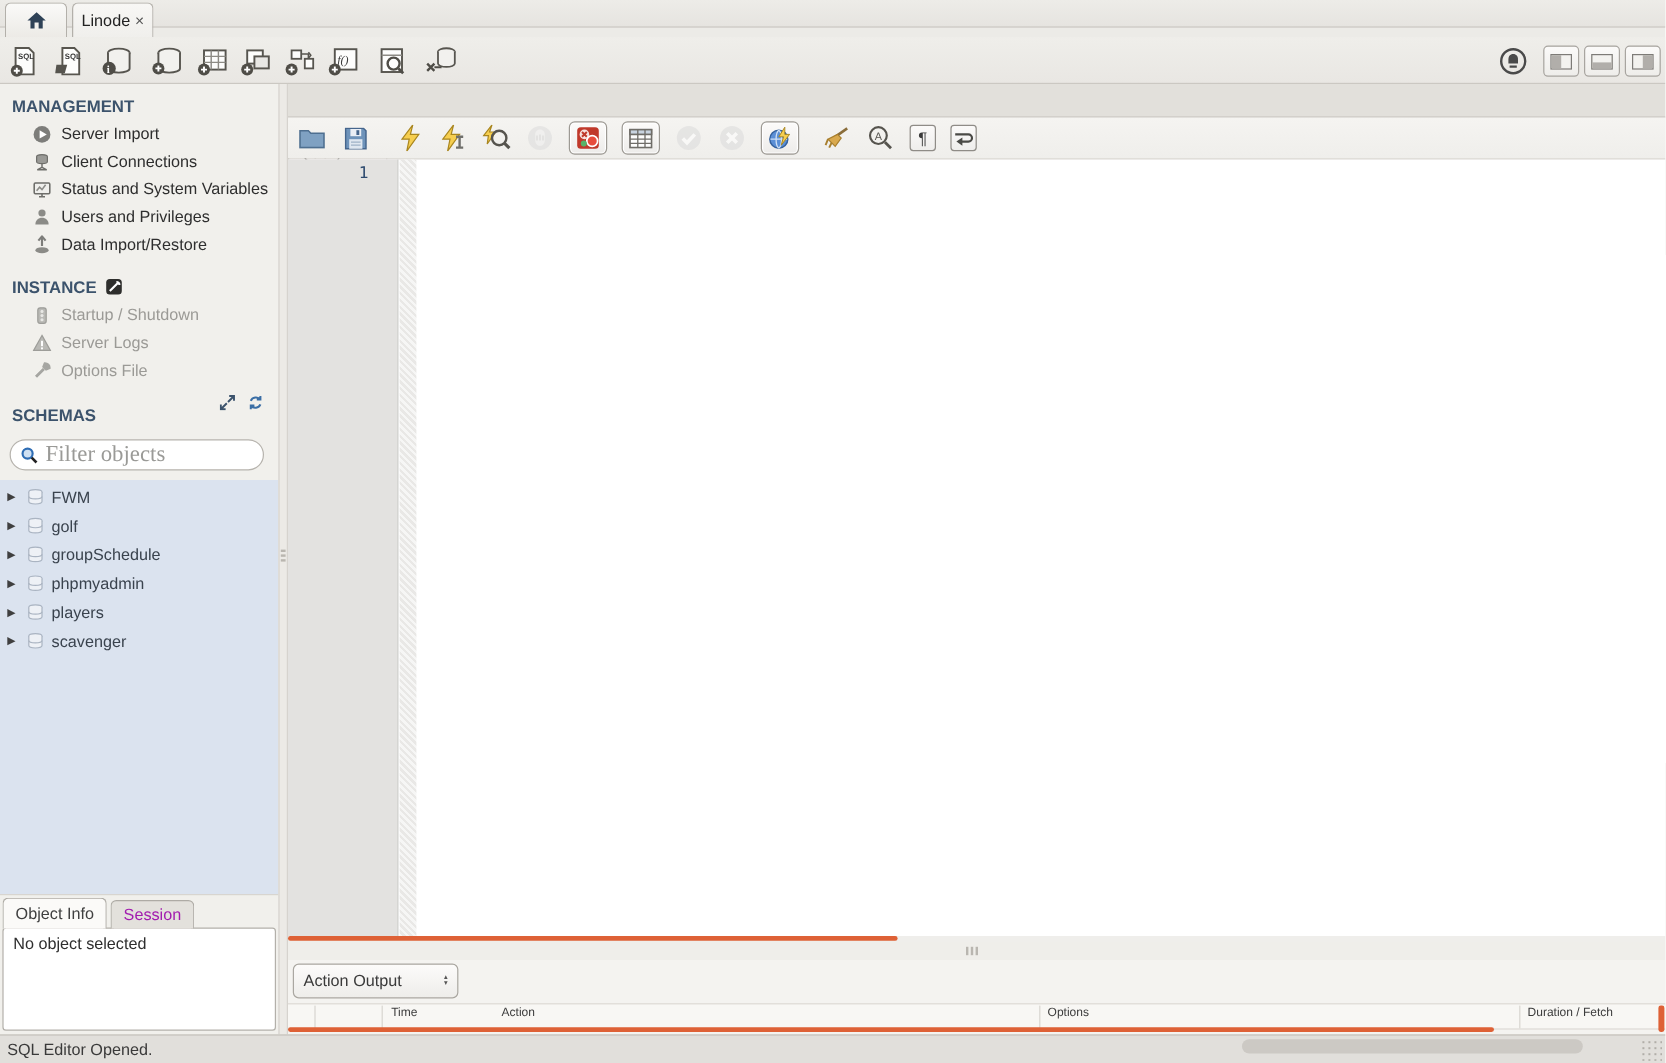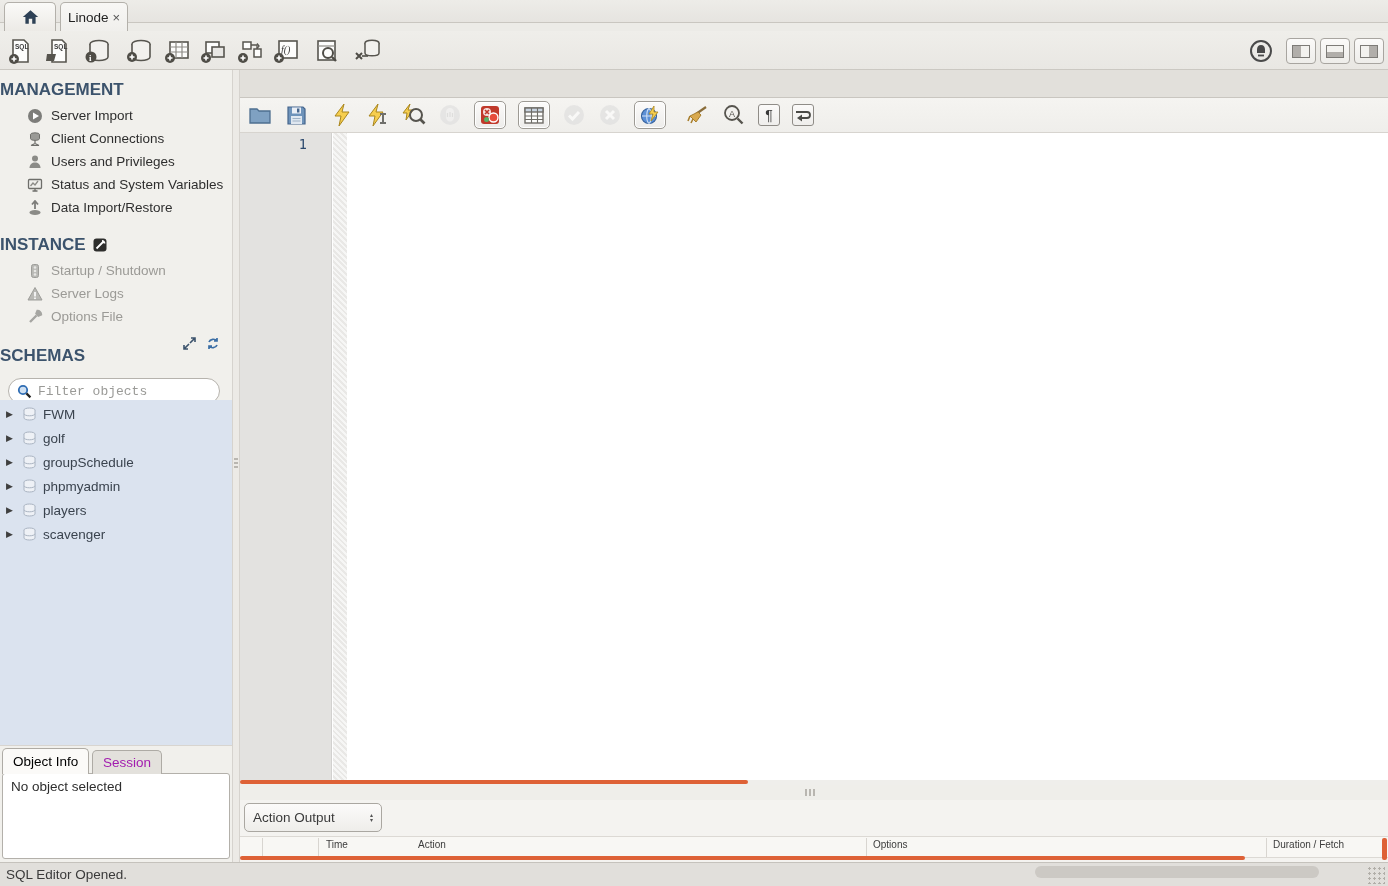--- a/index.html
+++ b/index.html
@@ -18,41 +18,41 @@
   .panel-btn { position:absolute; top:7px; width:30px; height:26px; background:linear-gradient(#fbfaf9,#eeedea); border:1px solid #a8a5a0; border-radius:4px; display:flex; align-items:center; justify-content:center; }
   .mini-pane { width:18px; height:13px; border:1px solid #7d7b77; background:#f3f2ef; position:relative; }
   .mini-pane > i { position:absolute; background:#b1aeaa; display:block; }
 
   
   .sidebar { position:absolute; left:0; top:70px; width:232px; height:675px; background:#f1f0ec; overflow:hidden; }
   .v-splitter { position:absolute; left:232px; top:70px; width:8px; height:792px; background:#eceae6; border-left:1px solid #d6d3ce; border-right:1px solid #d6d3ce; }
   .v-grip { position:absolute; left:1px; top:388px; width:4px; height:14px; display:flex; flex-direction:column; gap:2px; }
   .v-grip i { height:2px; background:#b9b6b0; }
 
-  .section-hdr { font-weight:bold; font-size:17px; color:#3c536c; padding:10px 0 4px 0; display:flex; align-items:center; gap:6px; }
+  .section-hdr { font-weight:bold; font-size:14px; color:#3c536c; padding:10px 0 4px 10px; display:flex; align-items:center; gap:6px; }
   .side-item { display:flex; align-items:center; gap:8px; height:23px; padding-left:26px; font-size:13.5px; color:#2e2e2e; cursor:default; }
   .side-item.disabled { color:#9b9a96; }
   .icon16 { width:17px; height:17px; flex:0 0 17px; display:inline-flex; align-items:center; justify-content:center; }
 
   .schemas-hdr { position:relative; }
   .schemas-actions { position:absolute; right:12px; top:9px; display:flex; gap:10px; }
 
   .filter-box { margin:8px 8px 6px 8px; width:212px; height:26px; background:#fff; border:1px solid #b6b3ad; border-radius:13px; display:flex; align-items:center; padding:0 8px; gap:6px; }
-  .filter-box input { border:none; outline:none; flex:1; font-size:13px; color:#333; background:transparent; font-family:Liberation Mono, monospace; }
+  .filter-box input { border:none; outline:none; flex:1; font-size:19px; color:#333; background:transparent; font-family:Liberation Serif, serif; }
   .filter-box input::placeholder { color:#9a9a97; }
 
   .schema-tree { position:absolute; left:0; top:330px; width:232px; height:345px; background:#dbe3ef; }
   .schema-row { display:flex; align-items:center; height:24px; gap:6px; padding-left:6px; font-size:13.5px; color:#3a434e; }
   .expander { font-size:9px; color:#3f3f3f; width:10px; }
   .db-icon { width:15px; height:14px; }
 
   
   .objinfo-panel { position:absolute; left:0; top:745px; width:232px; height:117px; background:#f1f0ec; border-top:1px solid #d8d5d0; }
   .oi-tab { position:absolute; top:2px; height:24px; display:flex; align-items:center; padding:0 10px; font-size:13.5px; border:1px solid #aeaba5; border-bottom:none; border-radius:5px 5px 0 0; }
-  .oi-tab.active { left:2px; background:#fbfaf8; color:#000000; z-index:2; height:26px; }
+  .oi-tab.active { left:2px; background:#fbfaf8; color:#404040; z-index:2; height:26px; }
   .oi-tab.inactive { left:92px; top:4px; background:#e3e1dc; color:#a21caf; z-index:1; }
   .oi-content { position:absolute; left:2px; top:27px; width:228px; height:86px; background:#fff; border:1px solid #b3b0aa; border-radius:3px; padding:5px 8px; font-size:13.5px; color:#2e2e2e; }
 
   
   .query-tabbar { position:absolute; left:240px; top:70px; width:1148px; height:28px; background:#e2e0db; border-bottom:1px solid #c9c6c0; }
   .query-tab { position:absolute; left:0; top:1px; height:27px; padding:0 8px; background:linear-gradient(#f5f4f1,#efeeea); border:1px solid #b3b0aa; border-bottom:none; border-radius:5px 5px 0 0; display:flex; align-items:center; gap:9px; font-size:13.5px; color:#222;margin-top:42px; }
   .sql-toolbar { position:absolute; left:240px; top:98px; width:1148px; height:35px; background:linear-gradient(#f5f4f1,#efeeeb); border-bottom:1px solid #d7d4cf; display:flex; align-items:center; padding-left:8px; gap:12px; }
   .sql-tb-icon { width:24px; height:24px; display:flex; align-items:center; justify-content:center; }
   .sql-tb-icon.disabled { opacity:.55; filter:grayscale(1); }
   .framed { width:32px; height:28px; background:linear-gradient(#fcfbfa,#edecea); border:1px solid #9d9a94; border-radius:5px; box-shadow:inset 0 0 0 1px #fff; }
@@ -255,35 +255,35 @@
             <ellipse cx="8" cy="3.6" rx="4.5" ry="1.8" fill="#9a9a96" stroke="#6e6e6a"></ellipse>
             <path d="M3.5 3.6 v4 c0 1 2 1.8 4.5 1.8 s4.5 -.8 4.5 -1.8 v-4" fill="#9a9a96" stroke="#6e6e6a"></path>
             <path d="M8 9.5 v3 M4 14.5 h8 M4 14.5 L8 12.5 l4 2" stroke="#6e6e6a" stroke-width="1.2" fill="none"></path>
           </svg>
         </span>
       <span>Client Connections</span>
     </div>
     <div class="side-item">
       <span class="icon16">
           <svg width="16" height="16" viewBox="0 0 16 16">
-            <circle cx="8" cy="4.5" r="3" fill="#8b8b87"></circle>
-            <path d="M2.5 14 c0 -3.5 2.5 -5.5 5.5 -5.5 s5.5 2 5.5 5.5 Z" fill="#8b8b87"></path>
-          </svg>
-        </span>
-      <span>Users and Privileges</span>
-    </div>
-    <div class="side-item">
-      <span class="icon16">
-          <svg width="16" height="16" viewBox="0 0 16 16">
             <rect x="1.5" y="2.5" width="13" height="9" rx="1" fill="#efefec" stroke="#6e6e6a" stroke-width="1.3"></rect>
             <path d="M3.5 9 l2.5 -3 2 2 3 -4" stroke="#8b8b87" stroke-width="1.3" fill="none"></path>
             <path d="M5.5 14 h5 M8 11.5 v2.5" stroke="#6e6e6a" stroke-width="1.3"></path>
           </svg>
         </span>
       <span>Status and System Variables</span>
+    </div>
+    <div class="side-item">
+      <span class="icon16">
+          <svg width="16" height="16" viewBox="0 0 16 16">
+            <circle cx="8" cy="4.5" r="3" fill="#8b8b87"></circle>
+            <path d="M2.5 14 c0 -3.5 2.5 -5.5 5.5 -5.5 s5.5 2 5.5 5.5 Z" fill="#8b8b87"></path>
+          </svg>
+        </span>
+      <span>Users and Privileges</span>
     </div>
     <div class="side-item">
       <span class="icon16">
           <svg width="16" height="16" viewBox="0 0 16 16">
             <path d="M8 9 v-7 M5 4.5 L8 1 l3 3.5" stroke="#7d7d7a" stroke-width="1.8" fill="none"></path>
             <ellipse cx="8" cy="12.5" rx="5.5" ry="2.5" fill="#8b8b87"></ellipse>
           </svg>
         </span>
       <span>Data Import/Restore</span>
     </div>

